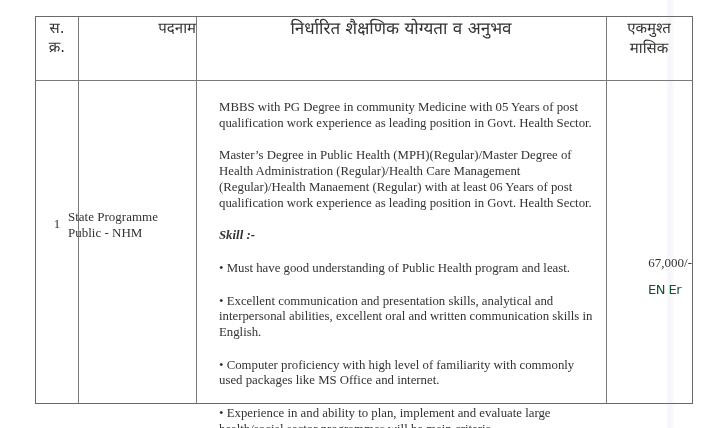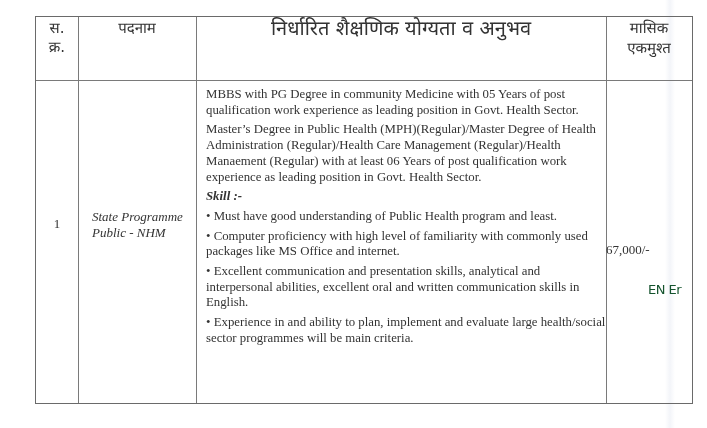--- a/index.html
+++ b/index.html
@@ -3,60 +3,60 @@
 <meta charset="utf-8">
 <style>
   html,body{margin:0;padding:0;background:#ffffff;}
   body{width:707px;height:428px;position:relative;overflow:hidden;font-family:"Liberation Serif","DejaVu Serif",serif;color:#2a2a2a;}
   .table{position:absolute;left:35px;top:16px;width:658px;height:388px;border:1px solid #6a6a6a;box-sizing:border-box;}
   .col{position:absolute;top:0;bottom:0;border-left:1px solid #7a7a7a;}
   .hline{position:absolute;left:0;right:0;top:63px;border-top:1px solid #7a7a7a;}
   .hdr{position:absolute;top:0;text-align:center;font-family:"DejaVu Sans",sans-serif;font-size:15px;line-height:19px;color:#333;}
   .cell{position:absolute;font-size:13px;line-height:15.6px;color:#333;}
   .body-text{position:absolute;left:166px;top:66px;width:408px;font-size:12.8px;line-height:15.7px;color:#333;font-family:"Liberation Serif","DejaVu Serif",serif;}
-  .body-text p{margin:4px;}
+  .body-text p{margin:17px;}
   .bullet{margin-top:3px !important;}
   .bold{font-weight:bold;font-style:italic;}
   .overlay{position:absolute;left:648px;top:282px;font-family:"DejaVu Sans",sans-serif;font-size:13px;color:#14532d;letter-spacing:-0.5px;}
   .shade{position:absolute;left:665px;top:0;width:10px;height:428px;background:linear-gradient(to right,rgba(235,238,245,0),rgba(235,238,245,0.6),rgba(235,238,245,0));}
 </style>
 </head>
 <body>
 
 <div class="shade"></div>
 
 <div class="table">
   <div class="col" style="left:42px"></div>
   <div class="col" style="left:160px"></div>
   <div class="col" style="left:570px"></div>
   <div class="hline"></div>
 
   <div class="hdr" style="left:0;width:42px;top:2px;">
     <div>स.</div>
     <div>क्र.</div>
   </div>
-  <div class="hdr" style="left:42px;width:118px;top:2px;">पदनाम</div>
-  <div class="hdr" style="left:160px;width:410px;top:2px;font-size:20px;">निर्धारित शैक्षणिक योग्यता व अनुभव</div>
+  <div class="hdr" style="left:42px;width:118px;top:2px;text-align:right;">पदनाम</div>
+  <div class="hdr" style="left:160px;width:410px;top:2px;font-size:17px;">निर्धारित शैक्षणिक योग्यता व अनुभव</div>
   <div class="hdr" style="left:570px;width:86px;top:2px;line-height:19.5px;">
+    <div>एकमुश्त</div>
     <div>मासिक</div>
-    <div>एकमुश्त</div>
   </div>
 
   <div class="cell" style="left:0;width:42px;top:199px;text-align:center;">1</div>
-  <div class="cell" style="left:56px;width:112px;top:192px;font-style:italic;">
+  <div class="cell" style="left:32px;width:112px;top:192px;">
     <div>State Programme</div>
     <div>Public - NHM</div>
   </div>
 
   <div class="body-text">
     <p>MBBS with PG Degree in community Medicine with 05 Years of post qualification work experience as leading position in Govt. Health Sector.</p>
     <p>Master’s Degree in Public Health (MPH)(Regular)/Master Degree of Health Administration (Regular)/Health Care Management (Regular)/Health Manaement (Regular) with at least 06 Years of post qualification work experience as leading position in Govt. Health Sector.</p>
     <p class="bold">Skill :-</p>
     <p class="bullet"><span>•</span> <span>Must have good understanding of Public Health program and least.</span></p>
+    <p class="bullet"><span>•</span> <span>Excellent communication and presentation skills, analytical and interpersonal abilities, excellent oral and written communication skills in English.</span></p>
     <p class="bullet"><span>•</span> <span>Computer proficiency with high level of familiarity with commonly used packages like MS Office and internet.</span></p>
-    <p class="bullet"><span>•</span> <span>Excellent communication and presentation skills, analytical and interpersonal abilities, excellent oral and written communication skills in English.</span></p>
     <p class="bullet"><span>•</span> <span>Experience in and ability to plan, implement and evaluate large health/social sector programmes will be main criteria.</span></p>
   </div>
 
-  <div class="cell" style="left:570px;width:86px;top:225px;text-align:left;">67,000/-</div>
+  <div class="cell" style="left:570px;width:86px;top:238px;text-align:right;">67,000/-</div>
 </div>
 
 <div class="overlay">EN Er</div>
 
 </body></html>

